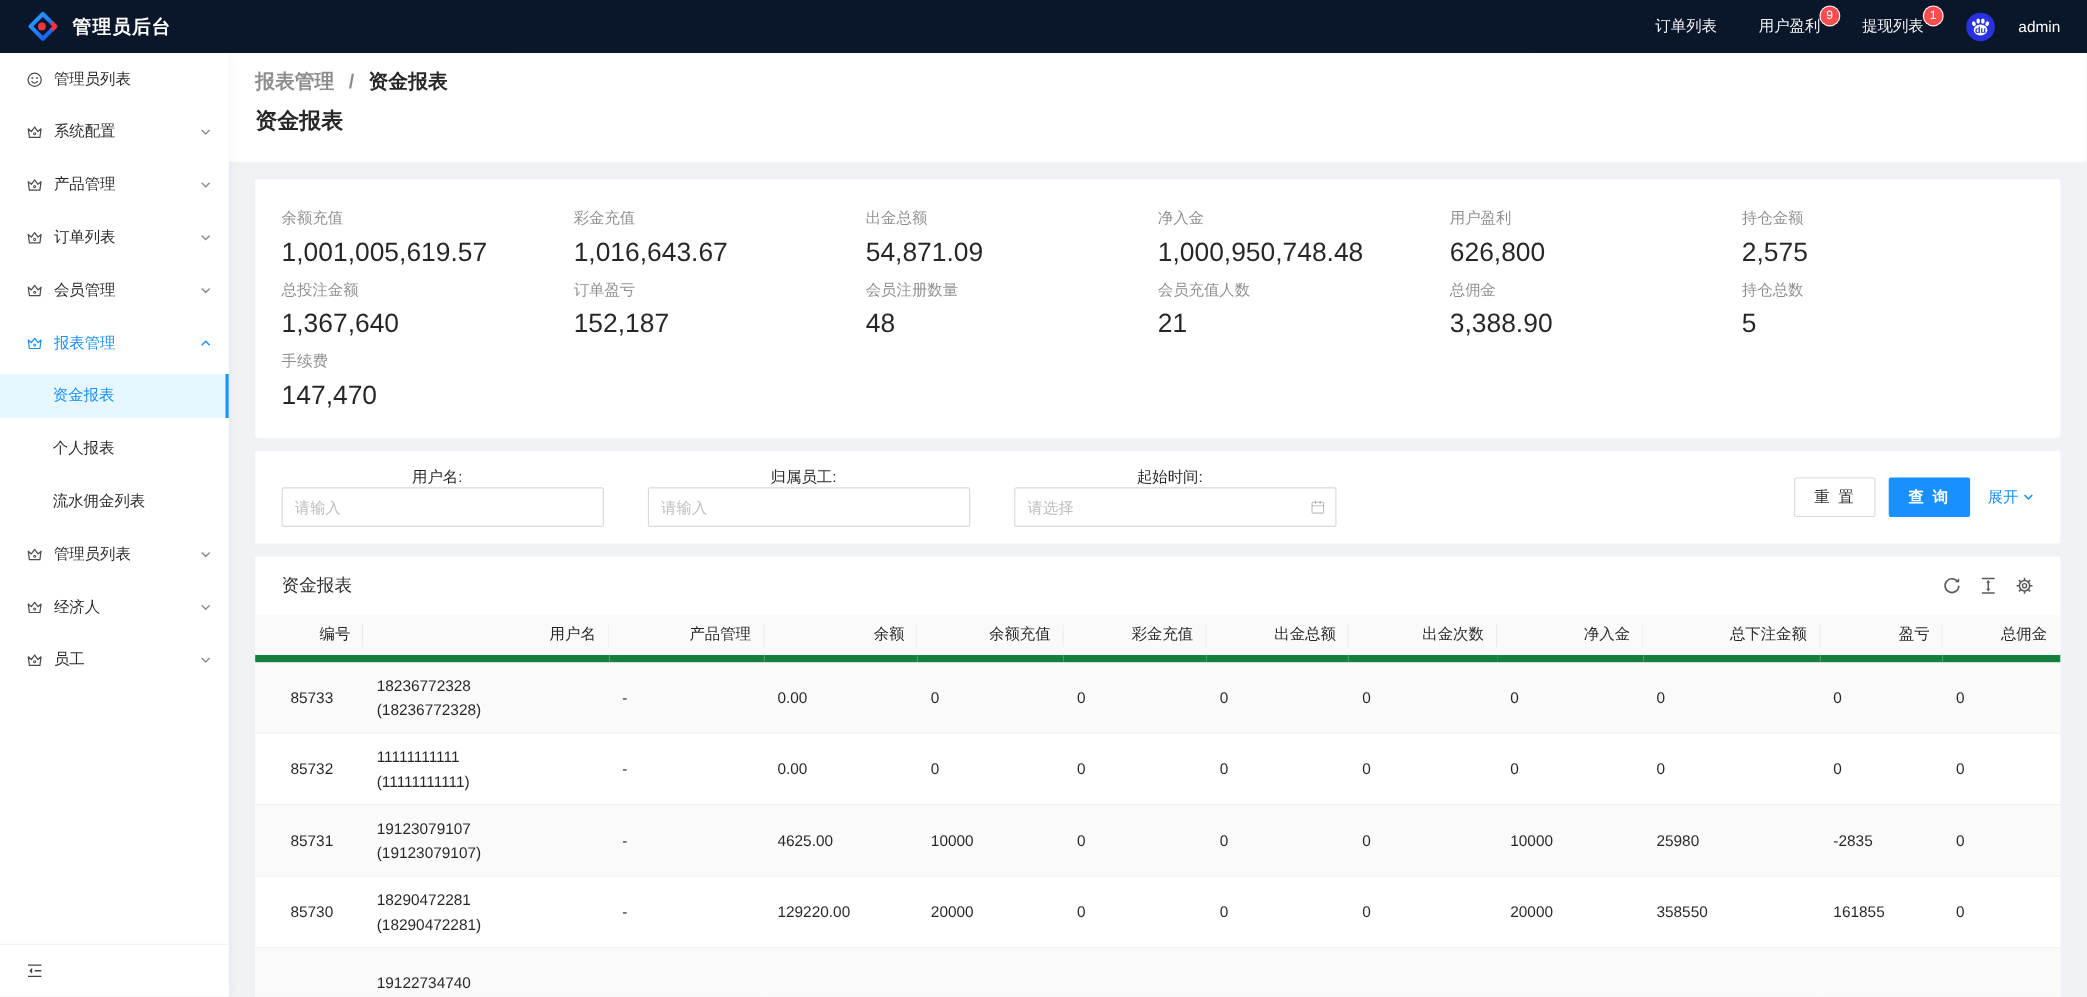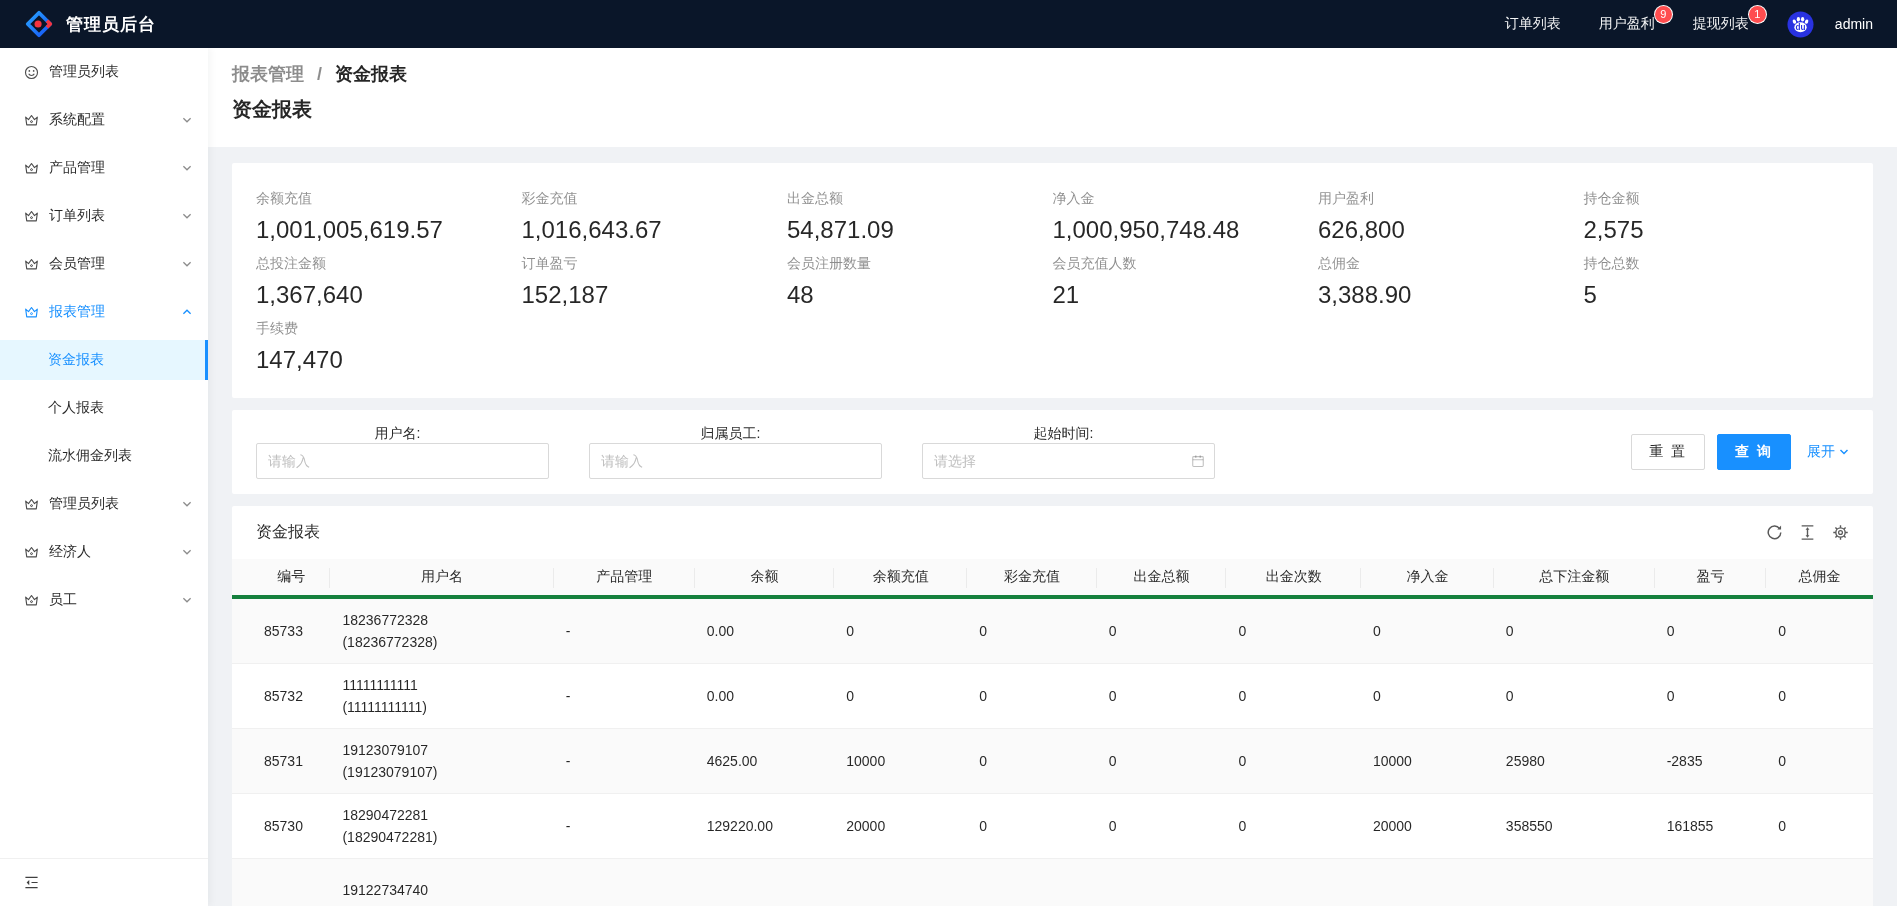--- a/index.html
+++ b/index.html
@@ -73,22 +73,22 @@
   .expand-link svg { width:10px; height:10px; }
 
   .table-card { padding-bottom:0; }
   .table-toolbar { display:flex; align-items:center; justify-content:space-between; padding:16px 24px; }
   .table-title { font-size:16px; font-weight:500; color:rgba(0,0,0,.85); }
   .toolbar-icons { display:flex; align-items:center; gap:16px; color:#595959; }
   .toolbar-icons span { display:inline-flex; cursor:pointer; }
   .toolbar-icons svg { width:17px; height:17px; }
 
   table.report { width:100%; border-collapse:collapse; table-layout:fixed; }
-  .report th { background:#fafafa; text-align:center; font-weight:500; color:rgba(0,0,0,.85);
-    padding:9px 12px; border-bottom:4px solid #15803d; position:relative; font-size:14px; }
+  .report th { background:#fafafa; text-align:right; font-weight:500; color:rgba(0,0,0,.85);
+    padding:9px 12px; border-bottom:7px solid #15803d; position:relative; font-size:14px; }
   .report th:not(:last-child)::after { content:""; position:absolute; right:0; top:9px;
     width:1px; height:20px; background:rgba(0,0,0,.06); }
   .report td { padding:10px 12px; border-bottom:1px solid #f0f0f0; color:rgba(0,0,0,.85);
     font-size:14px; line-height:22px; vertical-align:middle; height:63px; }
   .report th:first-child, .report td:first-child { padding-left:32px; }
   .report tbody tr:nth-child(odd) { background:#fafafa; }
 </style>
 </head>
 <body>
 

